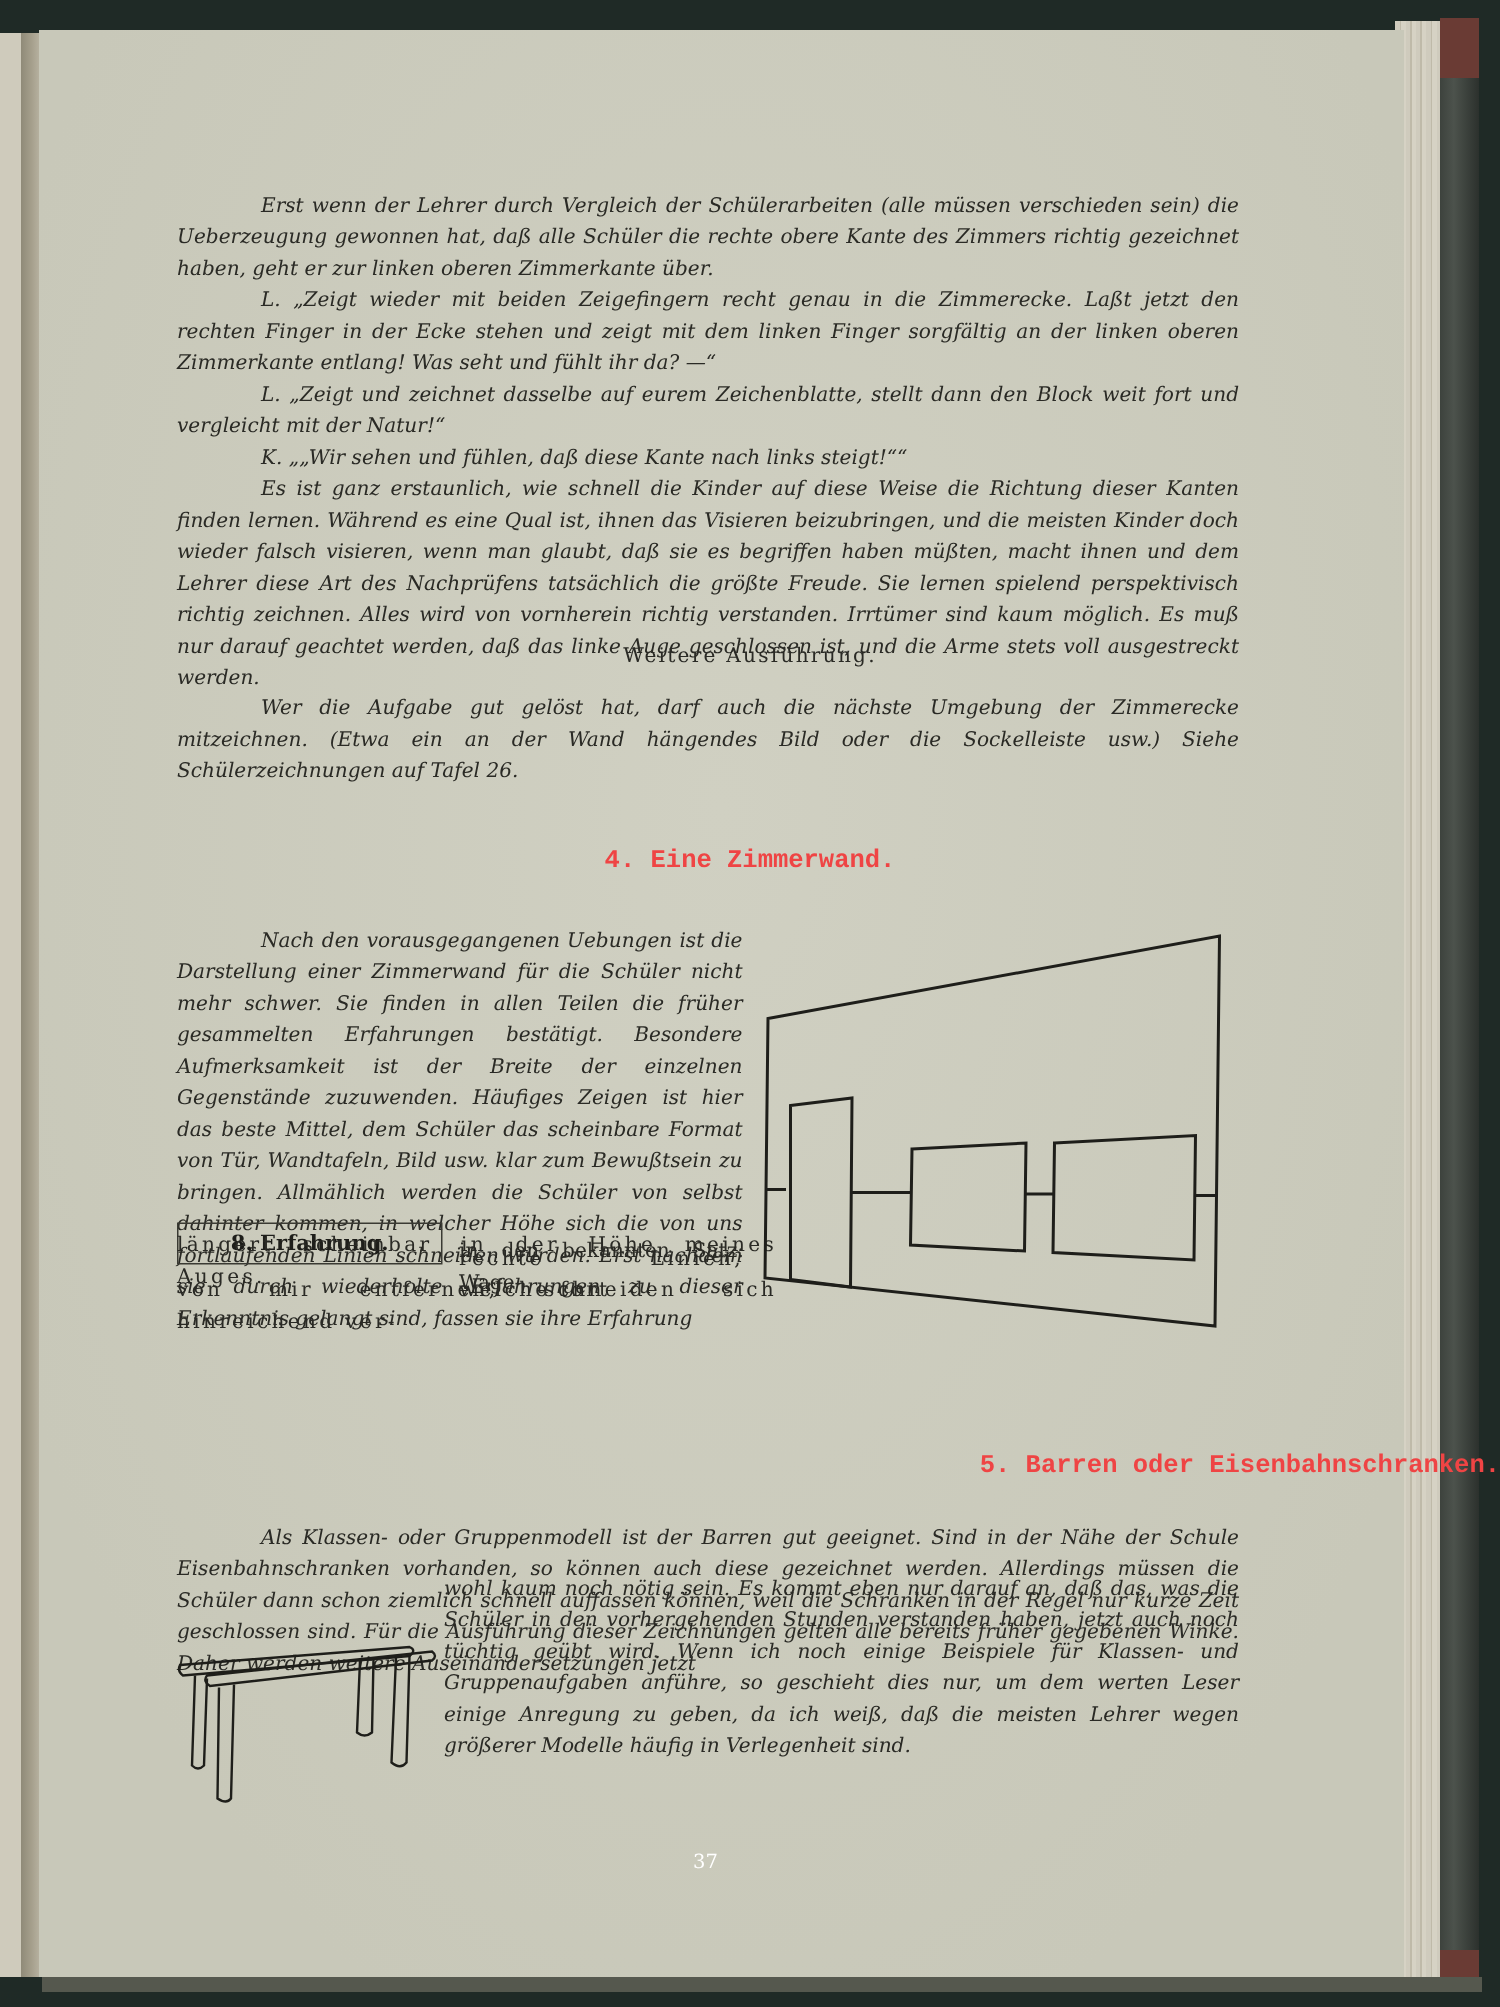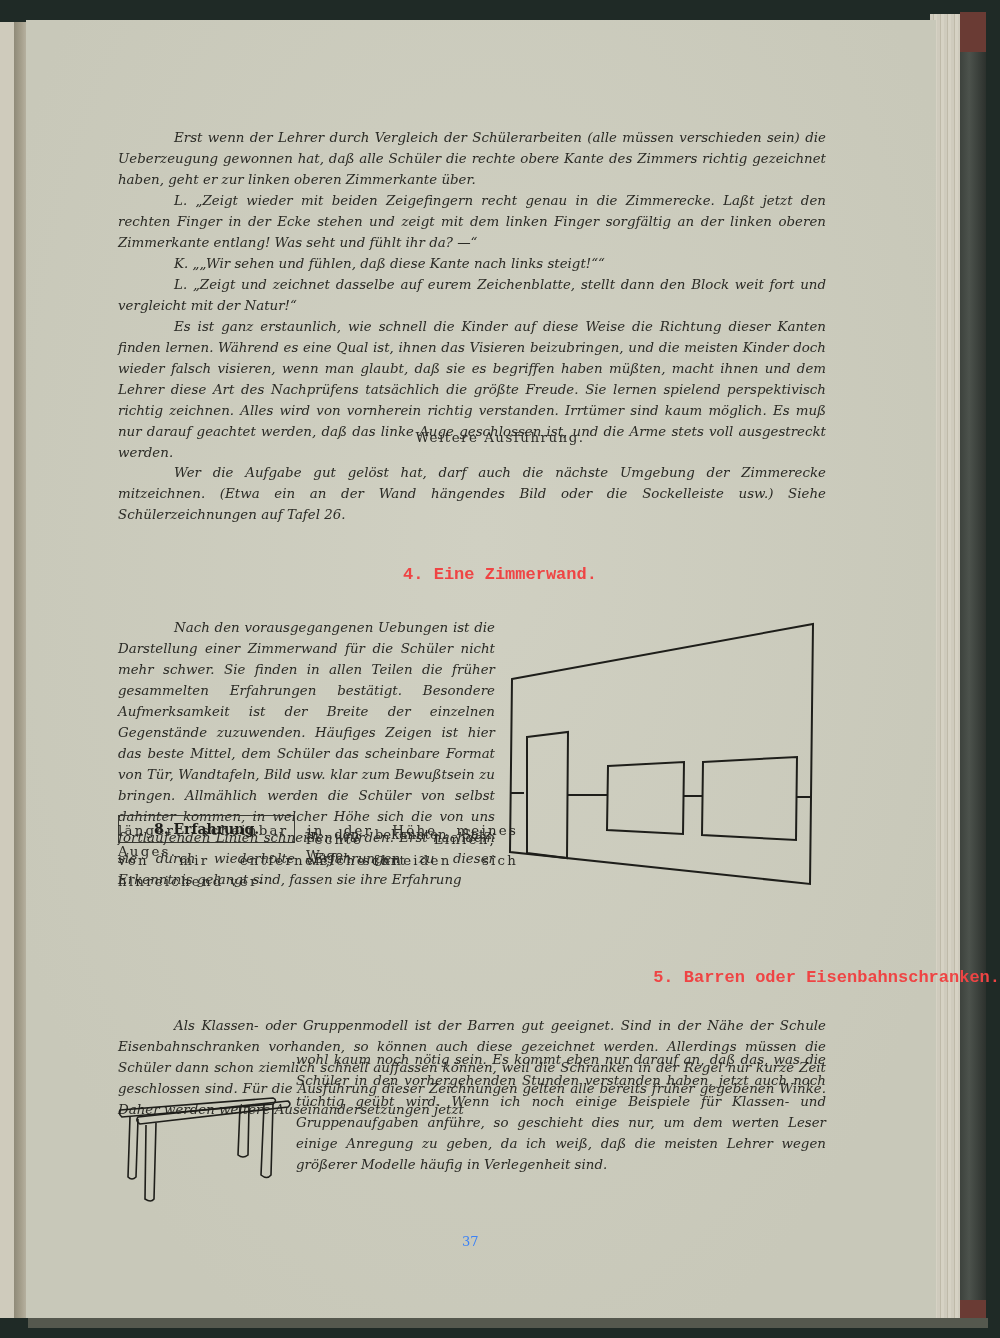--- a/index.html
+++ b/index.html
@@ -50,42 +50,42 @@
       position: absolute; left: 0; width: 100%; text-align: center;
       color: #2a2a25; font-size: 13.4px; letter-spacing: 1.5px;
     }
     .erfahrung-box {
       position: absolute; left: 118px; top: 815px; width: 177px; height: 28px;
       border: 1.5px solid #3a3a33; box-sizing: border-box;
       text-align: center; line-height: 26px; font-weight: bold; font-size: 14px; color: #1e1e1a;
     }
     .spaced { letter-spacing: 2.2px; }
     .page-number {
-      position: absolute; left: 462px; top: 1234px; font-size: 13px; color: #3b82f6;
+      position: absolute; left: 462px; top: 1234px; font-size: 13px; color: #ffffff;
     }
     svg { position: absolute; overflow: visible; }
   </style>
 </head>
 <body>
 
 <div class="page-left"></div>
 <div class="gutter"></div>
 <div class="book-edge-right"></div>
 <div class="book-corner-top"></div>
 <div class="book-corner-bottom"></div>
 <div class="page-stack"></div>
 <div class="bottom-band"></div>
 
 <div class="page"></div>
 
 <div class="text" style="left:118px; top:127px; width:708px;">
   <p class="indent">Erst wenn der Lehrer durch Vergleich der Schülerarbeiten (alle müssen verschieden sein) die Ueberzeugung gewonnen hat, daß alle Schüler die rechte obere Kante des Zimmers richtig gezeichnet haben, geht er zur linken oberen Zimmerkante über.</p>
   <p class="indent">L. „Zeigt wieder mit beiden Zeigefingern recht genau in die Zimmerecke. Laßt jetzt den rechten Finger in der Ecke stehen und zeigt mit dem linken Finger sorgfältig an der linken oberen Zimmerkante entlang! Was seht und fühlt ihr da? —“</p>
+  <p class="indent">L. „Zeigt und zeichnet dasselbe auf eurem Zeichenblatte, stellt dann den Block weit fort und vergleicht mit der Natur!“</p>
   <p class="indent">K. „„Wir sehen und fühlen, daß diese Kante nach links steigt!““</p>
-  <p class="indent">L. „Zeigt und zeichnet dasselbe auf eurem Zeichenblatte, stellt dann den Block weit fort und vergleicht mit der Natur!“</p>
   <p class="indent">Es ist ganz erstaunlich, wie schnell die Kinder auf diese Weise die Richtung dieser Kanten finden lernen. Während es eine Qual ist, ihnen das Visieren beizubringen, und die meisten Kinder doch wieder falsch visieren, wenn man glaubt, daß sie es begriffen haben müßten, macht ihnen und dem Lehrer diese Art des Nachprüfens tatsächlich die größte Freude. Sie lernen spielend perspektivisch richtig zeichnen. Alles wird von vornherein richtig verstanden. Irrtümer sind kaum möglich. Es muß nur darauf geachtet werden, daß das linke Auge geschlossen ist, und die Arme stets voll ausgestreckt werden.</p>
 </div>
 
 <div class="subhead" style="top:430px;">Weitere Ausführung.</div>
 
 <div class="text" style="left:118px; top:462px; width:708px;">
   <p class="indent">Wer die Aufgabe gut gelöst hat, darf auch die nächste Umgebung der Zimmerecke mitzeichnen. (Etwa ein an der Wand hängendes Bild oder die Sockelleiste usw.) Siehe Schülerzeichnungen auf Tafel 26.</p>
 </div>
 
 <div class="heading" style="top:565px;">4. Eine Zimmerwand.</div>

